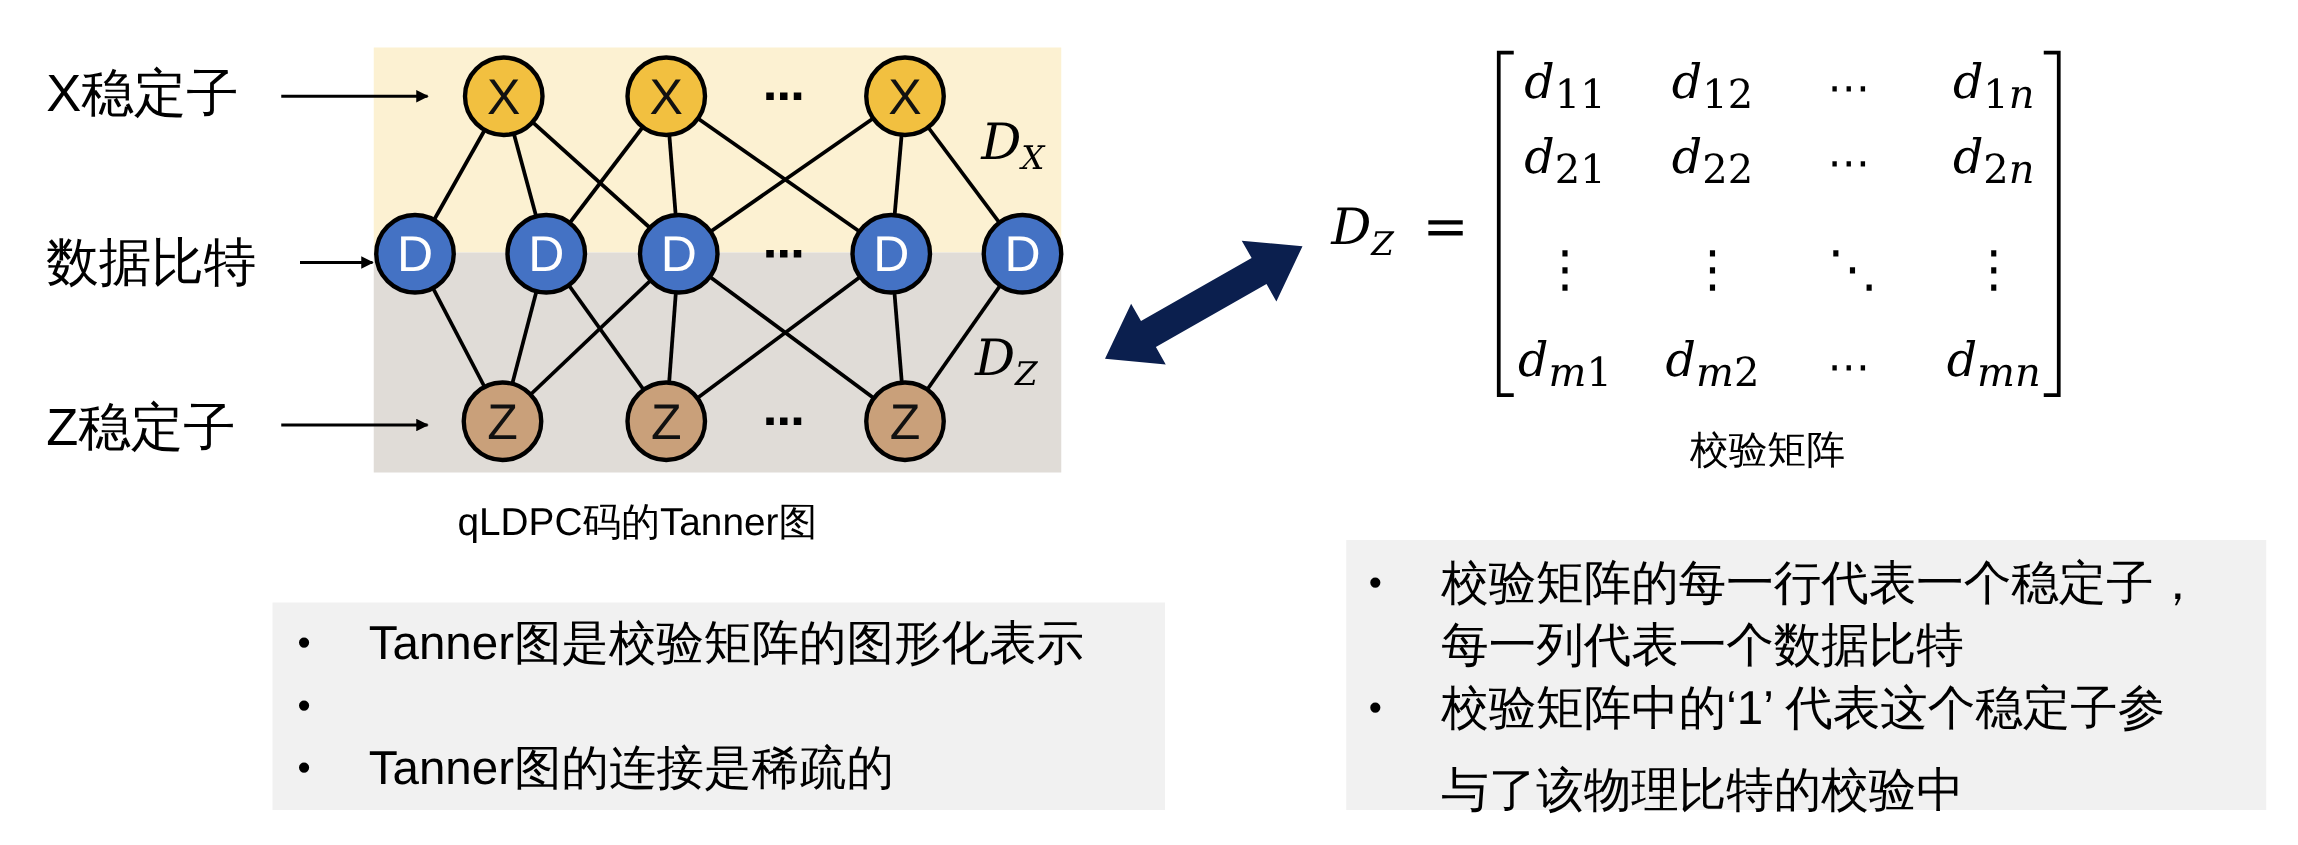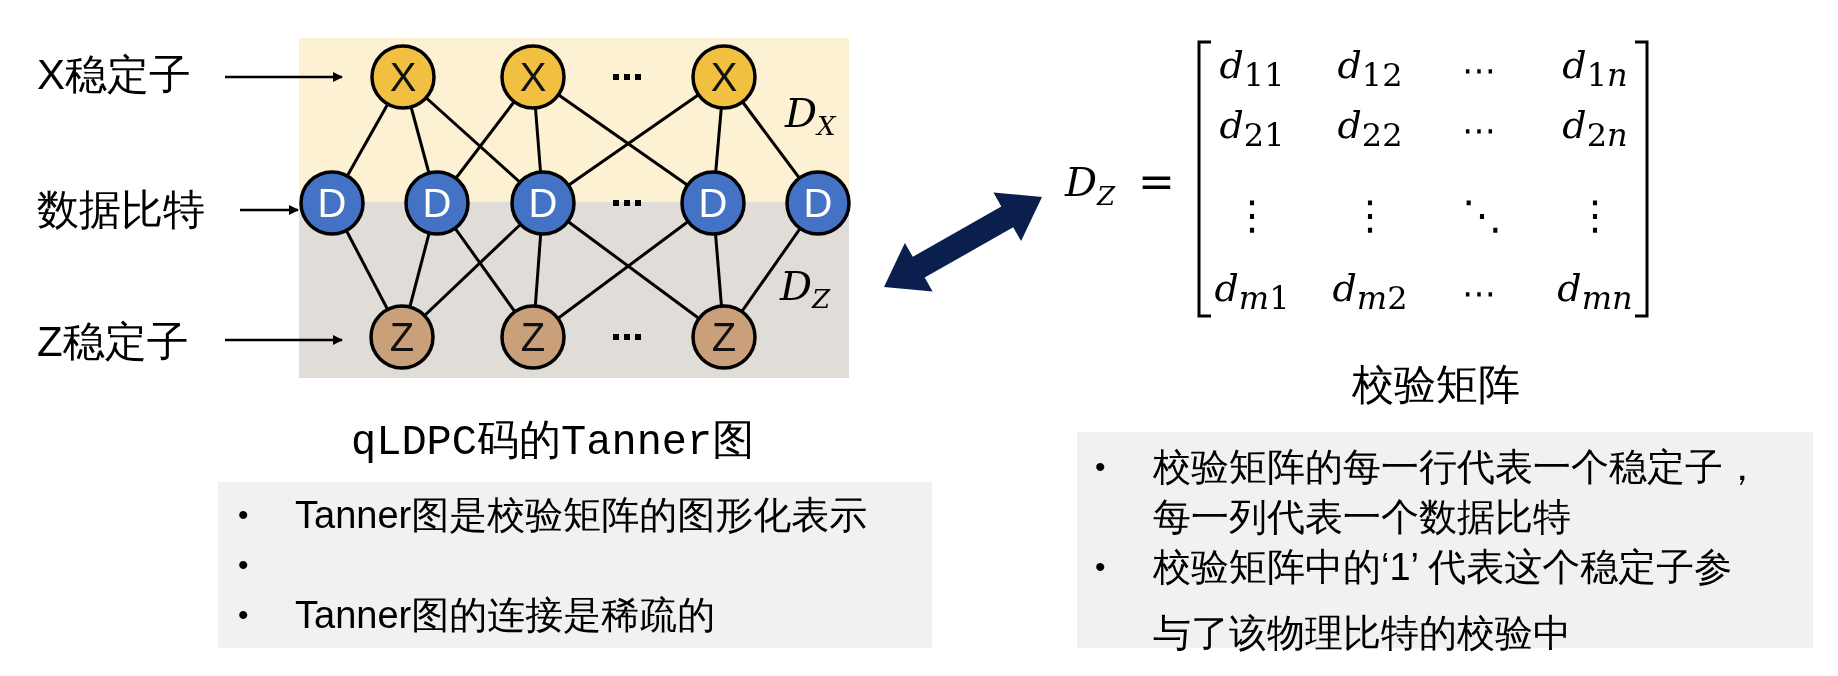--- a/index.html
+++ b/index.html
@@ -1,21 +1,21 @@
 <!DOCTYPE html>
 <html><head>
 <meta charset="utf-8">
 <style>
   html, body { margin:0; padding:0; background:#ffffff; }
   body { width:1838px; height:676px; position:relative; overflow:hidden;
          font-family:"Liberation Sans", "DejaVu Sans", sans-serif; color:#000; }
   .abs { position:absolute; }
   .side-label { font-size:42px; line-height:48px; white-space:nowrap;text-align:right; }
   #graph-svg { position:absolute; left:0; top:0; }
-  .caption { font-size:42px; line-height:48px; white-space:nowrap;margin-top:25px; }
+  .caption { font-size:31px; line-height:48px; white-space:nowrap; }
   .note-box { background:#f1f1f1; position:absolute; }
   .note-line { position:absolute; font-size:38px; line-height:50px; white-space:nowrap; }
   .bullet { position:absolute; font-size:30px; line-height:50px; }
   .bold { font-weight:normal; }
   .math { font-family:"DejaVu Serif", "Liberation Serif", serif; font-style:italic; }
   .mcell { position:absolute; font-family:"DejaVu Serif","Liberation Serif",serif; font-style:italic;
            font-size:38px; line-height:44px; white-space:nowrap; transform:translate(-50%,-50%); }
   .mcell sub { font-style:normal; font-size:32px; vertical-align:-8px; }
   .mcell sub i { font-style:italic; }
   .mdots { position:absolute; transform:translate(-50%,-50%); font-family:"DejaVu Serif",serif;
@@ -124,21 +124,21 @@
         <rect x="635" y="334" width="6" height="6" fill="#000"></rect>
       </g>
     </g>
 
   <text x="785" y="127" font-family="DejaVu Serif, serif" font-style="italic" font-size="40"><tspan>D</tspan><tspan font-size="26" dy="8">X</tspan></text>
   <text x="780" y="300" font-family="DejaVu Serif, serif" font-style="italic" font-size="40"><tspan>D</tspan><tspan font-size="26" dy="8">Z</tspan></text>
 
   <path id="double-arrow" d="M884.0,287.0 L932.6,291.5 L924.7,277.6 L1013.2,227.2 L1021.1,241.1 L1042.0,197.0 L993.4,192.5 L1001.3,206.4 L912.8,256.8 L904.9,242.9 Z" fill="#0b1f4e"></path>
 </svg>
 
-<div class="abs caption" style="left:351px;top:394px;font-family:Liberation Mono, monospace;">qLDPC码的Tanner图</div>
+<div class="abs caption" style="left:366px;top:394px;">qLDPC码的Tanner图</div>
 
 <div class="abs" style="left:0;top:0;width:1838px;height:400px;">
   <div class="abs math" style="left:1065px;top:158px;font-size:40px;line-height:48px;"><span>D</span><sub style="font-size:26px;">Z</sub></div>
   <div class="abs" style="left:1138px;top:156px;font-size:44px;font-family:'DejaVu Serif',serif;">=</div>
   <svg class="abs" style="left:1195px;top:40px;" width="460" height="278">
     <path d="M16,2 L4,2 L4,276 L16,276" fill="none" stroke="#000" stroke-width="3"></path>
     <path d="M440,2 L452,2 L452,276 L440,276" fill="none" stroke="#000" stroke-width="3"></path>
   </svg>
   <div id="matrix-cells">
       <div class="mcell" style="left: 1252px; top: 70px;"><span>d</span><sub>11</sub></div>

